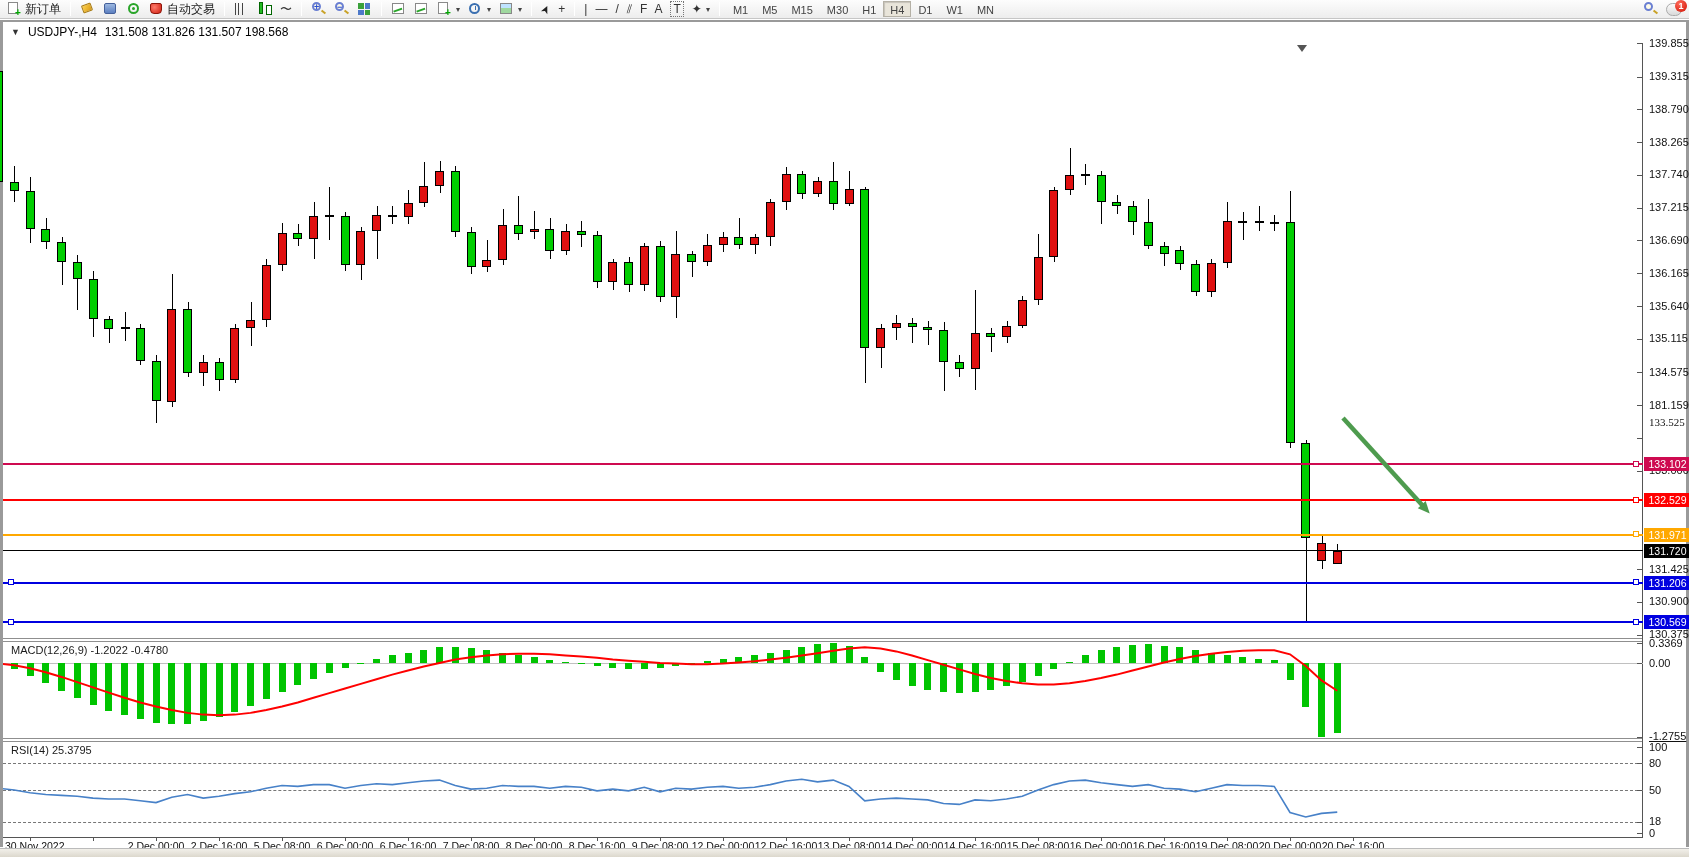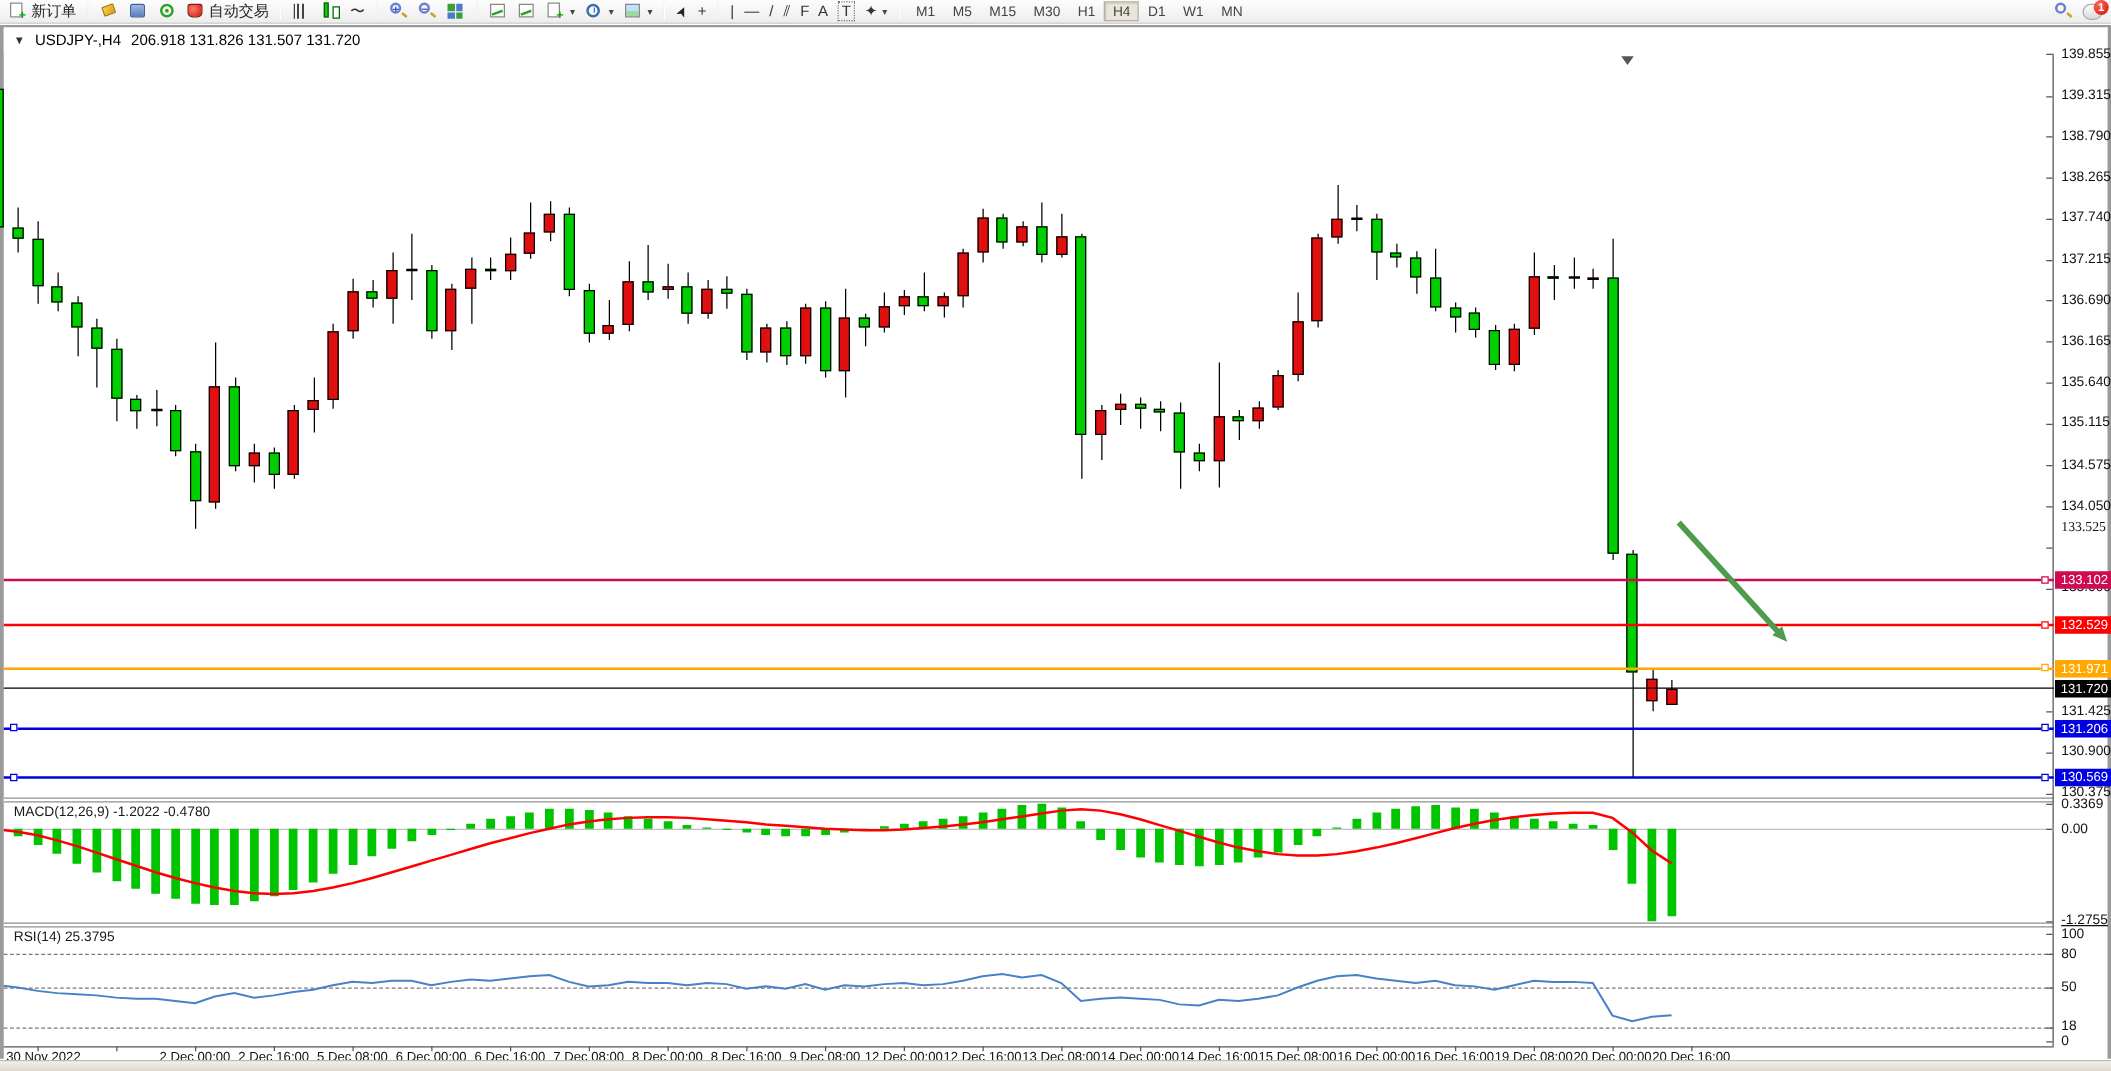--- a/index.html
+++ b/index.html
@@ -221,21 +221,21 @@
       <span class="bubble">
         <span class="badge1">1</span>
       </span>
     </div>
   </div>
 
   <div class="cwin">
     <div class="titlebar">
       <span class="tri">▼</span>
       <span style="font-weight:400">USDJPY-,H4</span>
-      <span>206.918 131.826 131.507 131.720</span>
+      <span>131.508 131.826 131.507 198.568</span>
     </div>
     <div id="plot">
         <div class="sepbar" style="top: 616px;"></div>
         <div class="sepbar" style="top: 716px;"></div>
         <div class="axis-line-v"></div>
         <div class="taxis"></div>
         <div class="ptick" style="top: 21px;"></div>
         <div class="pxlabel" style="top: 14.5px;">139.855</div>
         <div class="ptick" style="top: 54.696px;"></div>
         <div class="pxlabel" style="top: 48.196px;">139.315</div>
@@ -251,21 +251,21 @@
         <div class="pxlabel" style="top: 211.996px;">136.690</div>
         <div class="ptick" style="top: 251.256px;"></div>
         <div class="pxlabel" style="top: 244.756px;">136.165</div>
         <div class="ptick" style="top: 284.016px;"></div>
         <div class="pxlabel" style="top: 277.516px;">135.640</div>
         <div class="ptick" style="top: 316.776px;"></div>
         <div class="pxlabel" style="top: 310.276px;">135.115</div>
         <div class="ptick" style="top: 350.472px;"></div>
         <div class="pxlabel" style="top: 343.972px;">134.575</div>
         <div class="ptick" style="top: 383.232px;"></div>
-        <div class="pxlabel" style="top: 376.732px;">134.050</div>
+        <div class="pxlabel" style="top: 376.732px;">181.159</div>
         <div class="ptick" style="top: 415.992px;"></div>
         <div class="pxlabel" style="top: 394px; font-family: Liberation Serif, serif;">133.525</div>
         <div class="ptick" style="top: 448.752px;"></div>
         <div class="pxlabel" style="top: 442.252px;">133.000</div>
         <div class="ptick" style="top: 547.032px;"></div>
         <div class="pxlabel" style="top: 540.532px;">131.425</div>
         <div class="ptick" style="top: 579.792px;"></div>
         <div class="pxlabel" style="top: 573.292px;">130.900</div>
         <div class="ptick" style="top: 612.552px;"></div>
         <div class="pxlabel" style="top: 606.052px;">130.375</div>

